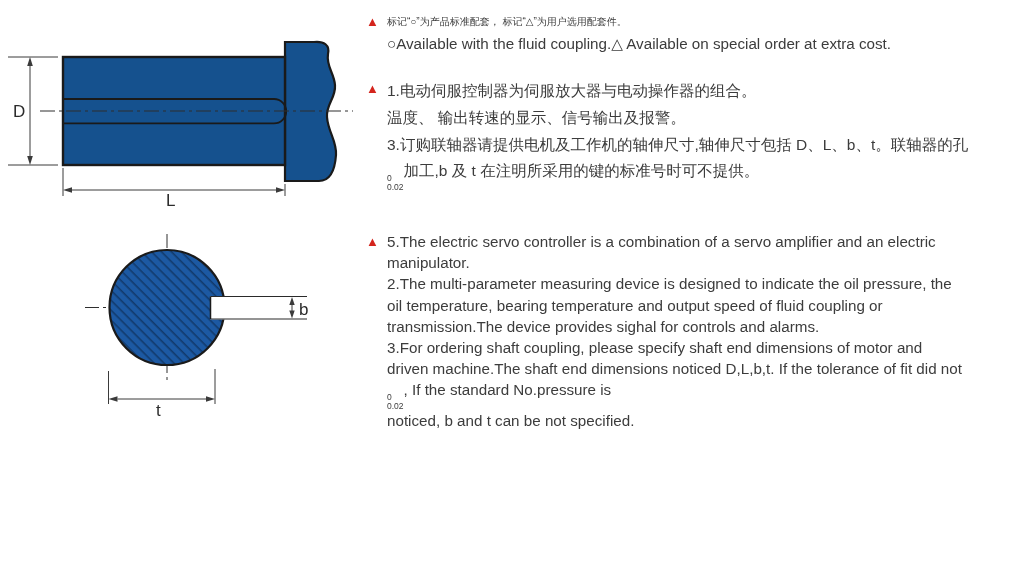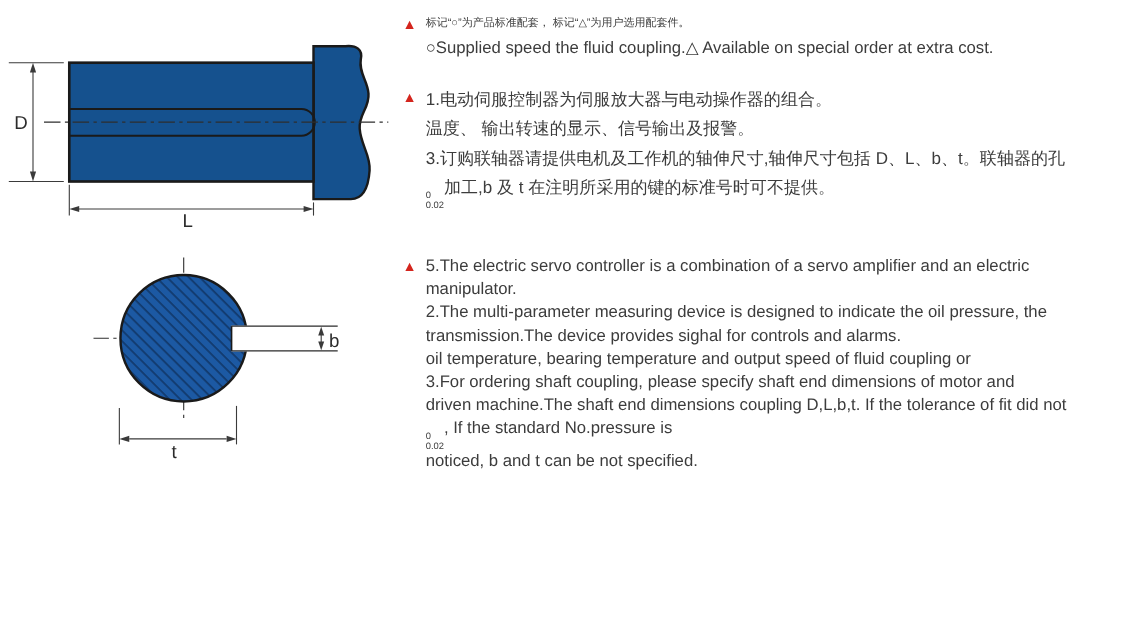--- a/index.html
+++ b/index.html
@@ -91,21 +91,21 @@
   </g>
 </svg>
 
 <div class="text-col">
 
   <div class="note-block blk-legend" style="top:11px">
     <span class="marker">▲</span>
     <div class="lines">
       <div class="line zh">标记“○”为产品标准配套， 标记“△”为用户选用配套件。</div>
       <div class="line en">
-        <span>○Supplied speed the fluid coupling.</span><span class="gap">△ Available on special order at extra cost.</span>
+        <span>○Available with the fluid coupling.</span><span class="gap">△ Available on special order at extra cost.</span>
       </div>
     </div>
   </div>
 
   <div class="note-block blk-zh" style="top:78px">
     <span class="marker">▲</span>
     <div class="lines">
       <div class="line">1.电动伺服控制器为伺服放大器与电动操作器的组合。</div>
       <div class="line">温度、 输出转速的显示、信号输出及报警。</div>
       <div class="line">3.订购联轴器请提供电机及工作机的轴伸尺寸,轴伸尺寸包括 D、L、b、t。联轴器的孔</div>
@@ -117,24 +117,24 @@
       </div>
     </div>
   </div>
 
   <div class="note-block blk-en" style="top:231px">
     <span class="marker">▲</span>
     <div class="lines">
       <div class="line">5.The electric servo controller is a combination of a servo amplifier and an electric</div>
       <div class="line">manipulator.</div>
       <div class="line">2.The multi-parameter measuring device is designed to indicate the oil pressure, the</div>
+      <div class="line">oil temperature, bearing temperature and output speed of fluid coupling or</div>
       <div class="line">transmission.The device provides sighal for controls and alarms.</div>
-      <div class="line">oil temperature, bearing temperature and output speed of fluid coupling or</div>
       <div class="line">3.For ordering shaft coupling, please specify shaft end dimensions of motor and</div>
-      <div class="line">driven machine.The shaft end dimensions coupling D,L,b,t. If the tolerance of fit did not</div>
+      <div class="line">driven machine.The shaft end dimensions noticed D,L,b,t. If the tolerance of fit did not</div>
       <div class="line">
         <span class="tol">
             <span>0</span>
             <span>0.02</span>
           </span><span>, If the standard No.pressure is</span>
       </div>
       <div class="line">noticed, b and t can be not specified.</div>
     </div>
   </div>
 

